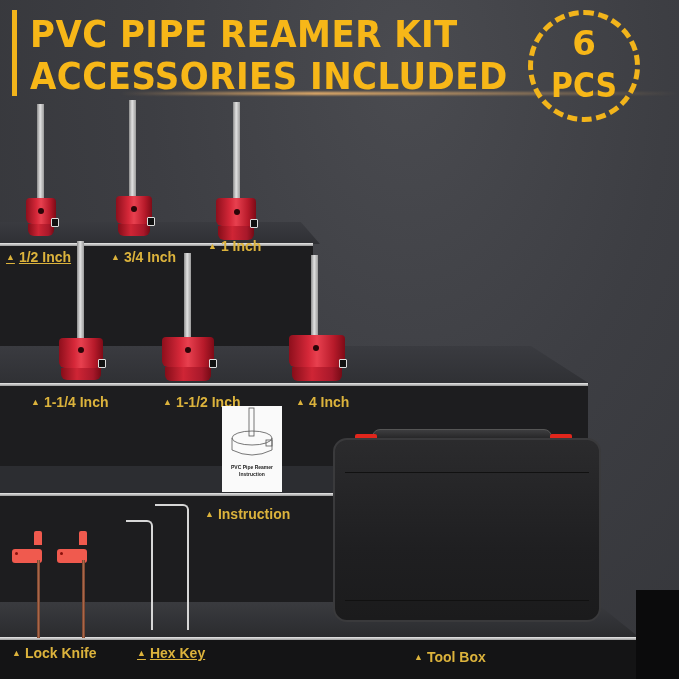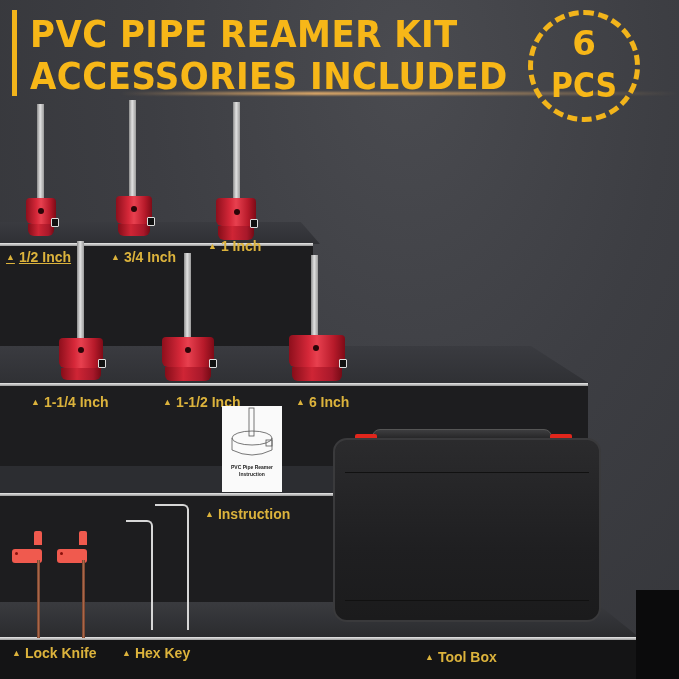--- a/index.html
+++ b/index.html
@@ -147,21 +147,21 @@
 <div class="reamer" style="left:289px;top:255px;">
   <div class="shaft" style="left:22px;top:0;width:7px;height:82px;"></div>
   <div class="body" style="left:0;top:80px;width:56px;height:32px;"></div>
   <div class="collar" style="left:3px;top:112px;width:50px;height:14px;"></div>
   <div class="hole" style="left:24px;top:90px;"></div>
   <div class="blade" style="left:50px;top:104px;"></div>
 </div>
 
 <div class="lbl" style="left:31px;top:394px;text-align:right;"><span class="tri">▲</span><span>1-1/4 Inch</span></div>
 <div class="lbl" style="left:152px;top:394px;margin-left:11px;"><span class="tri">▲</span><span>1-1/2 Inch</span></div>
-<div class="lbl" style="left:296px;top:394px;"><span class="tri">▲</span><span>6 Inch</span></div>
+<div class="lbl" style="left:296px;top:394px;"><span class="tri">▲</span><span>4 Inch</span></div>
 
 <div class="abs booklet">
   <svg width="60" height="56" viewBox="0 0 60 56" style="position:absolute;left:0;top:0;">
     <rect x="27" y="2" width="5" height="28" fill="none" stroke="#555" stroke-width="0.8"></rect>
     <ellipse cx="30" cy="32" rx="20" ry="7" fill="none" stroke="#555" stroke-width="0.8"></ellipse>
     <path d="M10 32 L10 44 Q30 54 50 44 L50 32" fill="none" stroke="#555" stroke-width="0.8"></path>
     <rect x="44" y="34" width="6" height="6" fill="none" stroke="#555" stroke-width="0.8"></rect>
   </svg>
   <div class="booklet-text">
     <div>PVC Pipe Reamer</div>
@@ -180,21 +180,21 @@
   <div class="knife-tab abs" style="left:79px;top:531px;"></div>
   <div class="knife-flag abs" style="left:57px;top:549px;"></div>
   <div class="knife-rod abs" style="left:82px;top:560px;height:78px;"></div>
   <div class="abs" style="left:60px;top:552px;width:3px;height:3px;border-radius:50%;background:#8a0f0a;"></div>
 </div>
 
 <div class="hex" style="left:126px;top:520px;width:27px;height:110px;"></div>
 <div class="hex" style="left:155px;top:504px;width:34px;height:126px;"></div>
 
 <div class="lbl" style="left:12px;top:645px;"><span class="tri">▲</span><span>Lock Knife</span></div>
-<div class="lbl" style="left:122px;top:645px;"><span class="tri">▲</span><span>Hex Key</span></div>
-<div class="lbl" style="left:425px;top:649px;"><span class="tri">▲</span><span>Tool Box</span></div>
+<div class="lbl" style="left:137px;top:645px;text-decoration:underline;"><span class="tri">▲</span><span>Hex Key</span></div>
+<div class="lbl" style="left:414px;top:649px;"><span class="tri">▲</span><span>Tool Box</span></div>
 
 <div class="abs handle"></div>
 <div class="abs latch" style="left:355px;"></div>
 <div class="abs latch" style="left:550px;"></div>
 <div class="abs box"></div>
 <div class="abs box-line"></div>
 <div class="abs box-line2"></div>
 
 </body></html>

